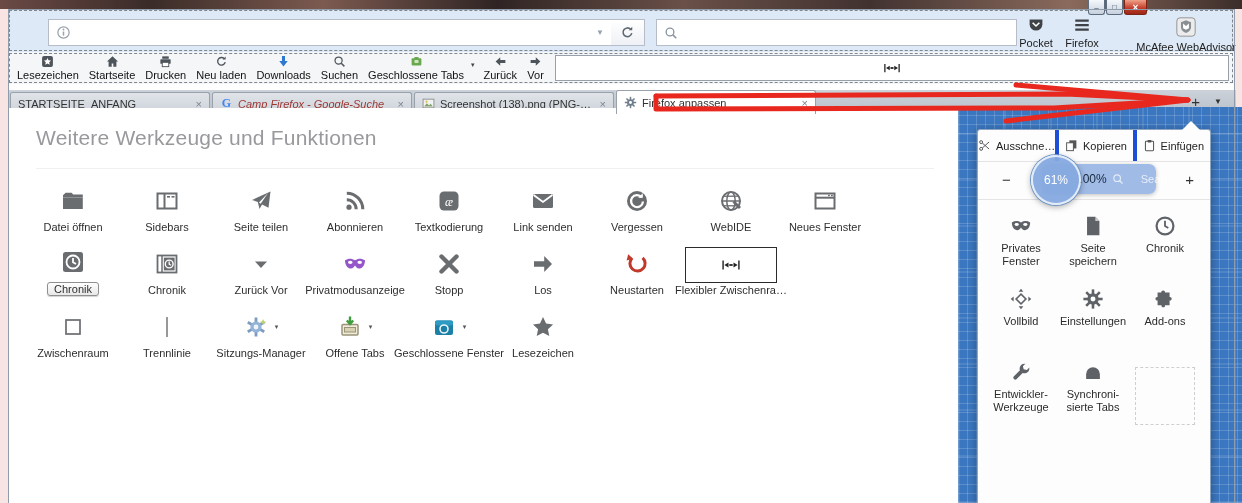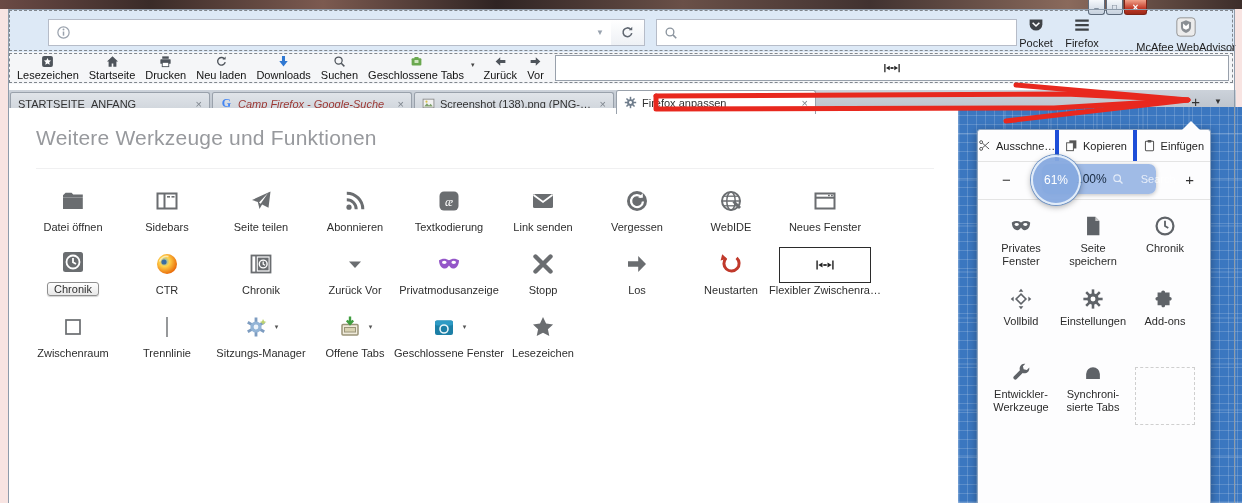--- a/index.html
+++ b/index.html
@@ -587,29 +587,20 @@
       <svg class="ic" viewBox="0 0 24 24">
                 <use href="#i-clock-sq"></use>
               </svg>
 
     </div>
     <span class="plabel chip">Chronik</span>
   </div>
           <div class="pcell">
     <div class="icwrap">
       <svg class="ic" viewBox="0 0 24 24">
-                <use href="#i-firefox"></use>
-              </svg>
-
-    </div>
-    <span class="plabel">CTR</span>
-  </div>
-          <div class="pcell">
-    <div class="icwrap">
-      <svg class="ic" viewBox="0 0 24 24">
                 <use href="#i-clock-panel"></use>
               </svg>
 
     </div>
     <span class="plabel">Chronik</span>
   </div>
           <div class="pcell">
     <div class="icwrap">
       <svg class="ic" viewBox="0 0 24 24">
                 <use href="#i-caret"></use>

